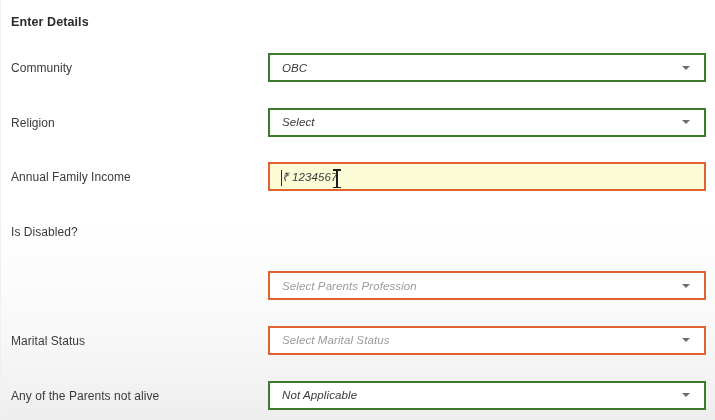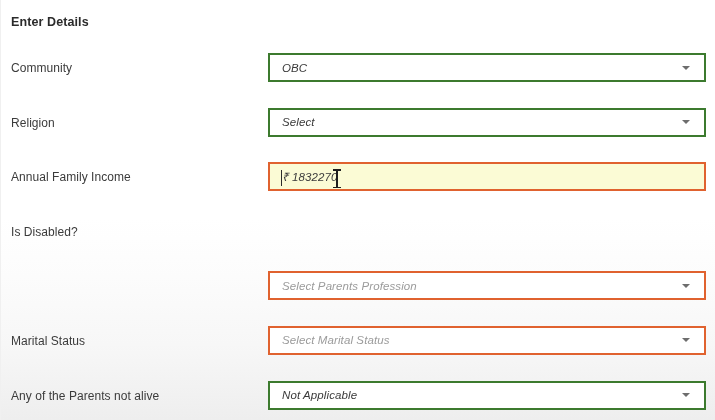--- a/index.html
+++ b/index.html
@@ -178,21 +178,21 @@
       <div class="row">
         <div class="row-label">Religion</div>
         <div class="field">
           <span class="field-text">Select</span>
           <span class="caret"></span>
         </div>
       </div>
       <div class="row">
         <div class="row-label">Annual Family Income</div>
         <div class="field autofill">
-          <span class="field-text">₹ 1832270</span>
+          <span class="field-text">₹ 1234567</span>
           <span class="text-caret"></span>
           <span class="ibeam">
             <span class="cap-top"></span>
             <span class="stem"></span>
             <span class="cap-bot"></span>
           </span>
         </div>
       </div>
       <div class="row">
         <div class="row-label">Is Disabled?</div>

